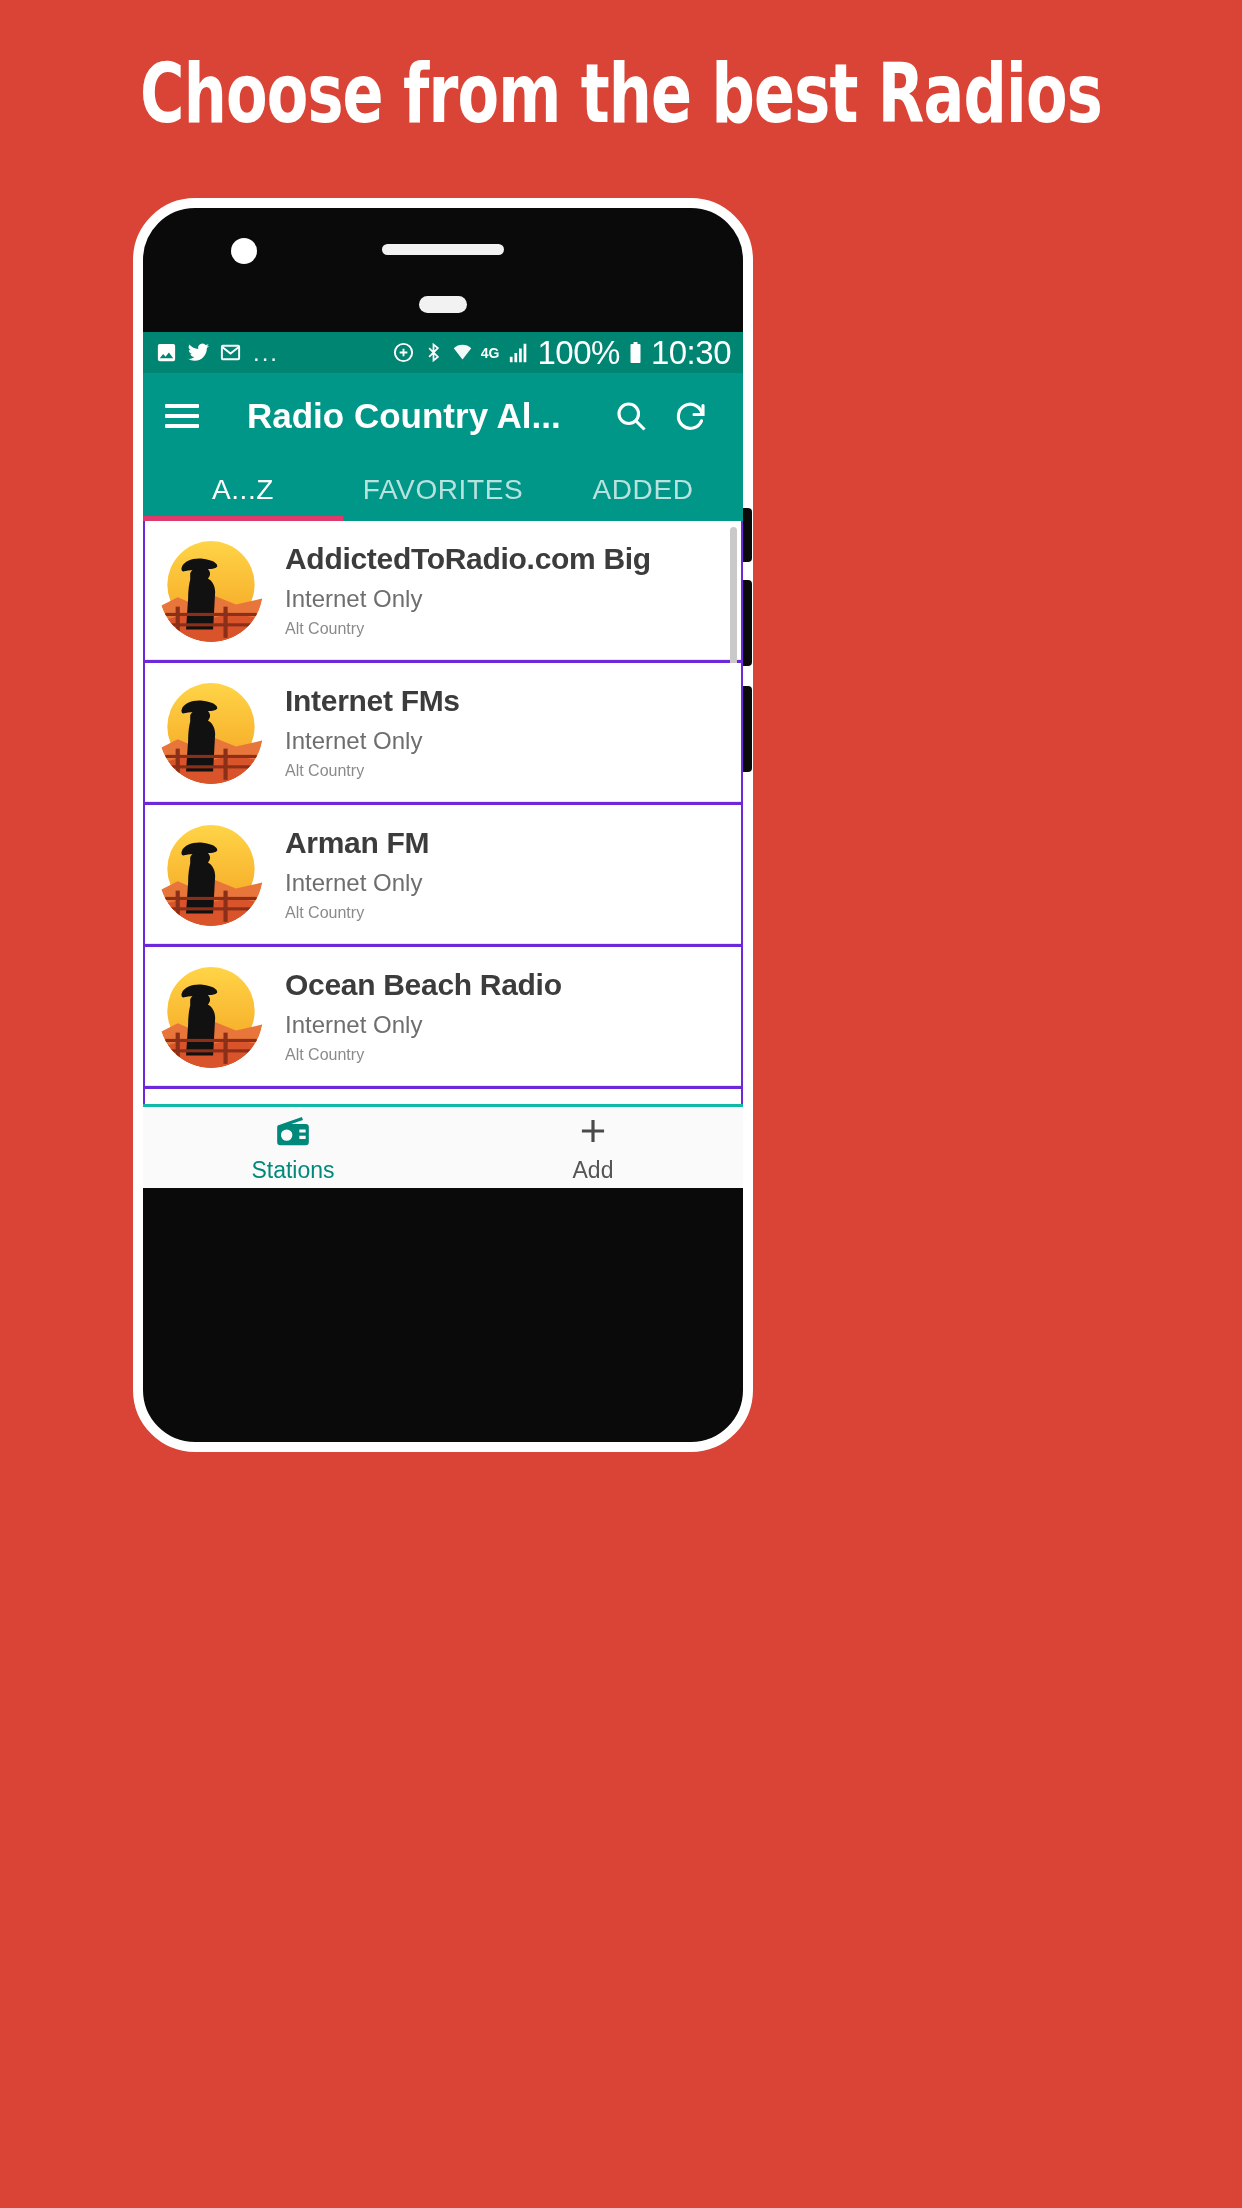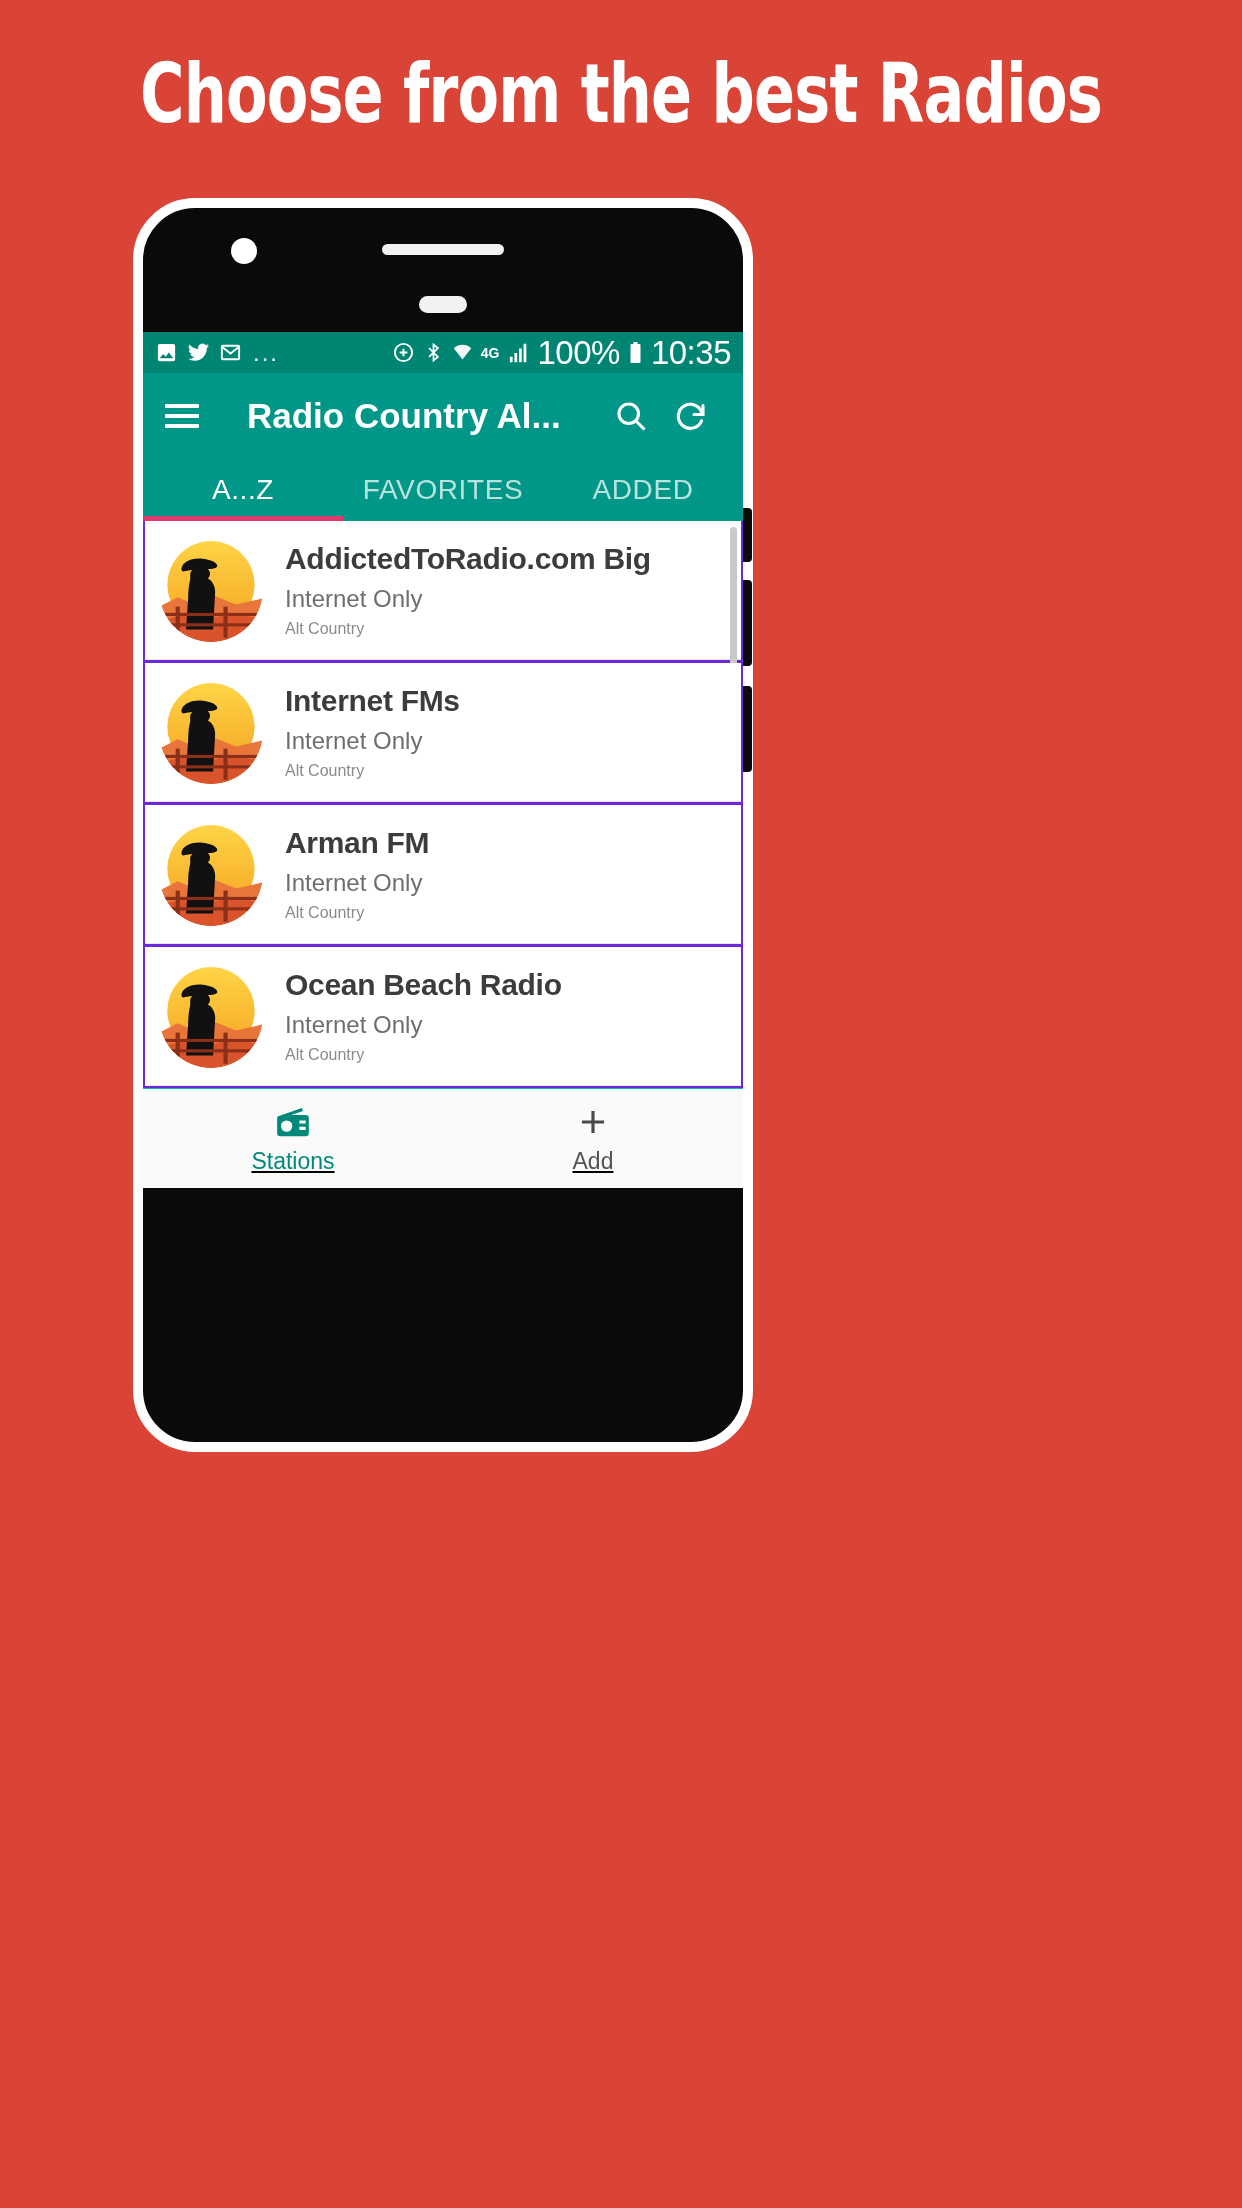--- a/index.html
+++ b/index.html
@@ -123,24 +123,23 @@
   .row-genre{ font-size:16px; color:#8A8A8A; }
   .row.partial{ height:70px; overflow:hidden; align-items:flex-start; padding-top:14px;}
 
   .scrollbar{
     position:absolute; right:4px; top:6px;
     width:7px; height:140px; background:#C9C9C9; border-radius:4px;
   }
 
   
   .bottomnav{
-    position:absolute; left:0; bottom:0; width:600px; height:100px;
-    background:#FAFAFA; border-top:1px solid #14b8a6;
+    position:absolute; left:0; bottom:0; width:600px; height:84px;
+    background:#FAFAFA; border-top:3px solid #14b8a6;
     display:flex;
-    text-decoration:underline;
   }
   .bn-item{
     flex:1; display:flex; flex-direction:column; align-items:center; justify-content:center;
     gap:7px; cursor:pointer;
   }
   .bn-label{ font-size:23px; }
   .bn-item.active .bn-label{ color:#00897B; }
   .bn-item .bn-label{ color:#555555; }
 </style>
 </head>
@@ -187,21 +186,21 @@
           </svg>
         <span class="sb-4g">4G</span>
         <svg class="sb-ico" width="22" height="22" viewBox="0 0 24 24" fill="#fff">
             <path d="M2 22h3v-6H2v6zm5 0h3V12H7v10zm5 0h3V7h-3v15zm5 0h3V2h-3v20z"></path>
           </svg>
         <span class="sb-text">100%</span>
         <svg class="sb-ico" width="15" height="24" viewBox="0 0 12 24" fill="#fff">
             <rect x="4" y="1" width="4" height="2"></rect>
             <rect x="1" y="3" width="10" height="19" rx="1"></rect>
           </svg>
-        <span class="sb-text">10:35</span>
+        <span class="sb-text">10:30</span>
       </div>
     </div>
 
     <div class="appbar">
       <div class="hamburger">
           <i></i>
           <i></i>
           <i></i>
         </div>
       <div class="appbar-title">Radio Country Al...</div>

